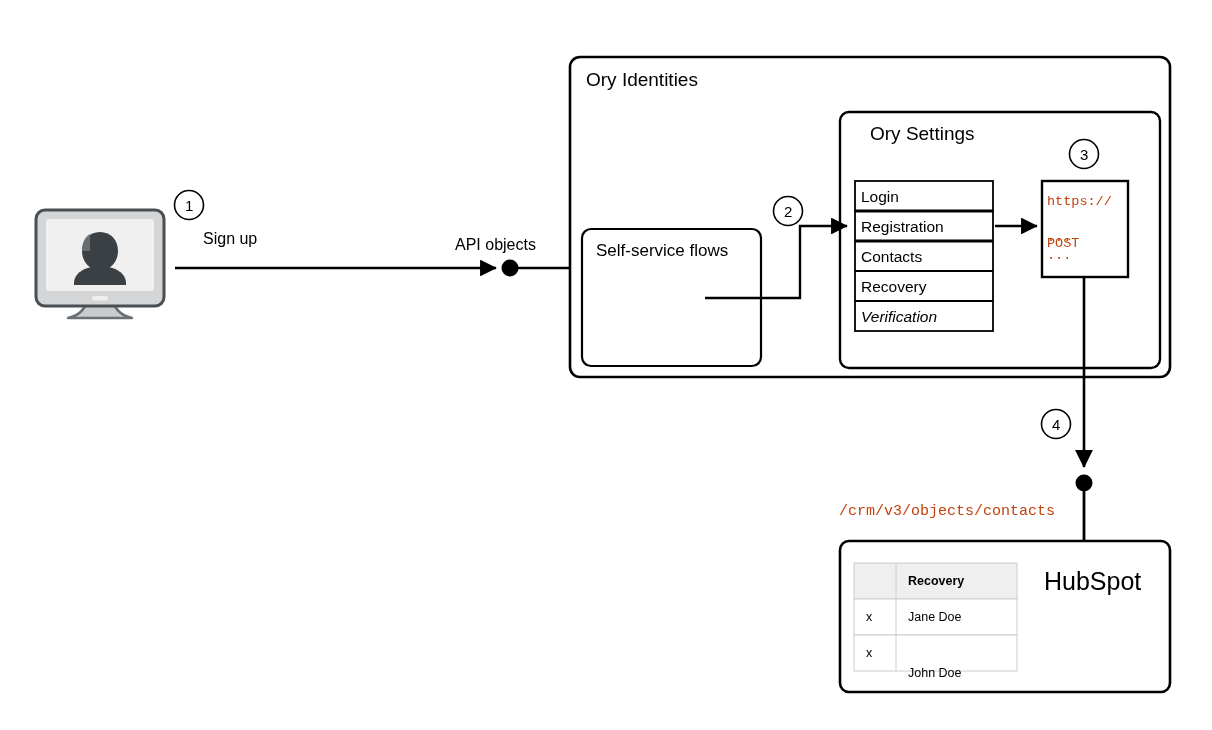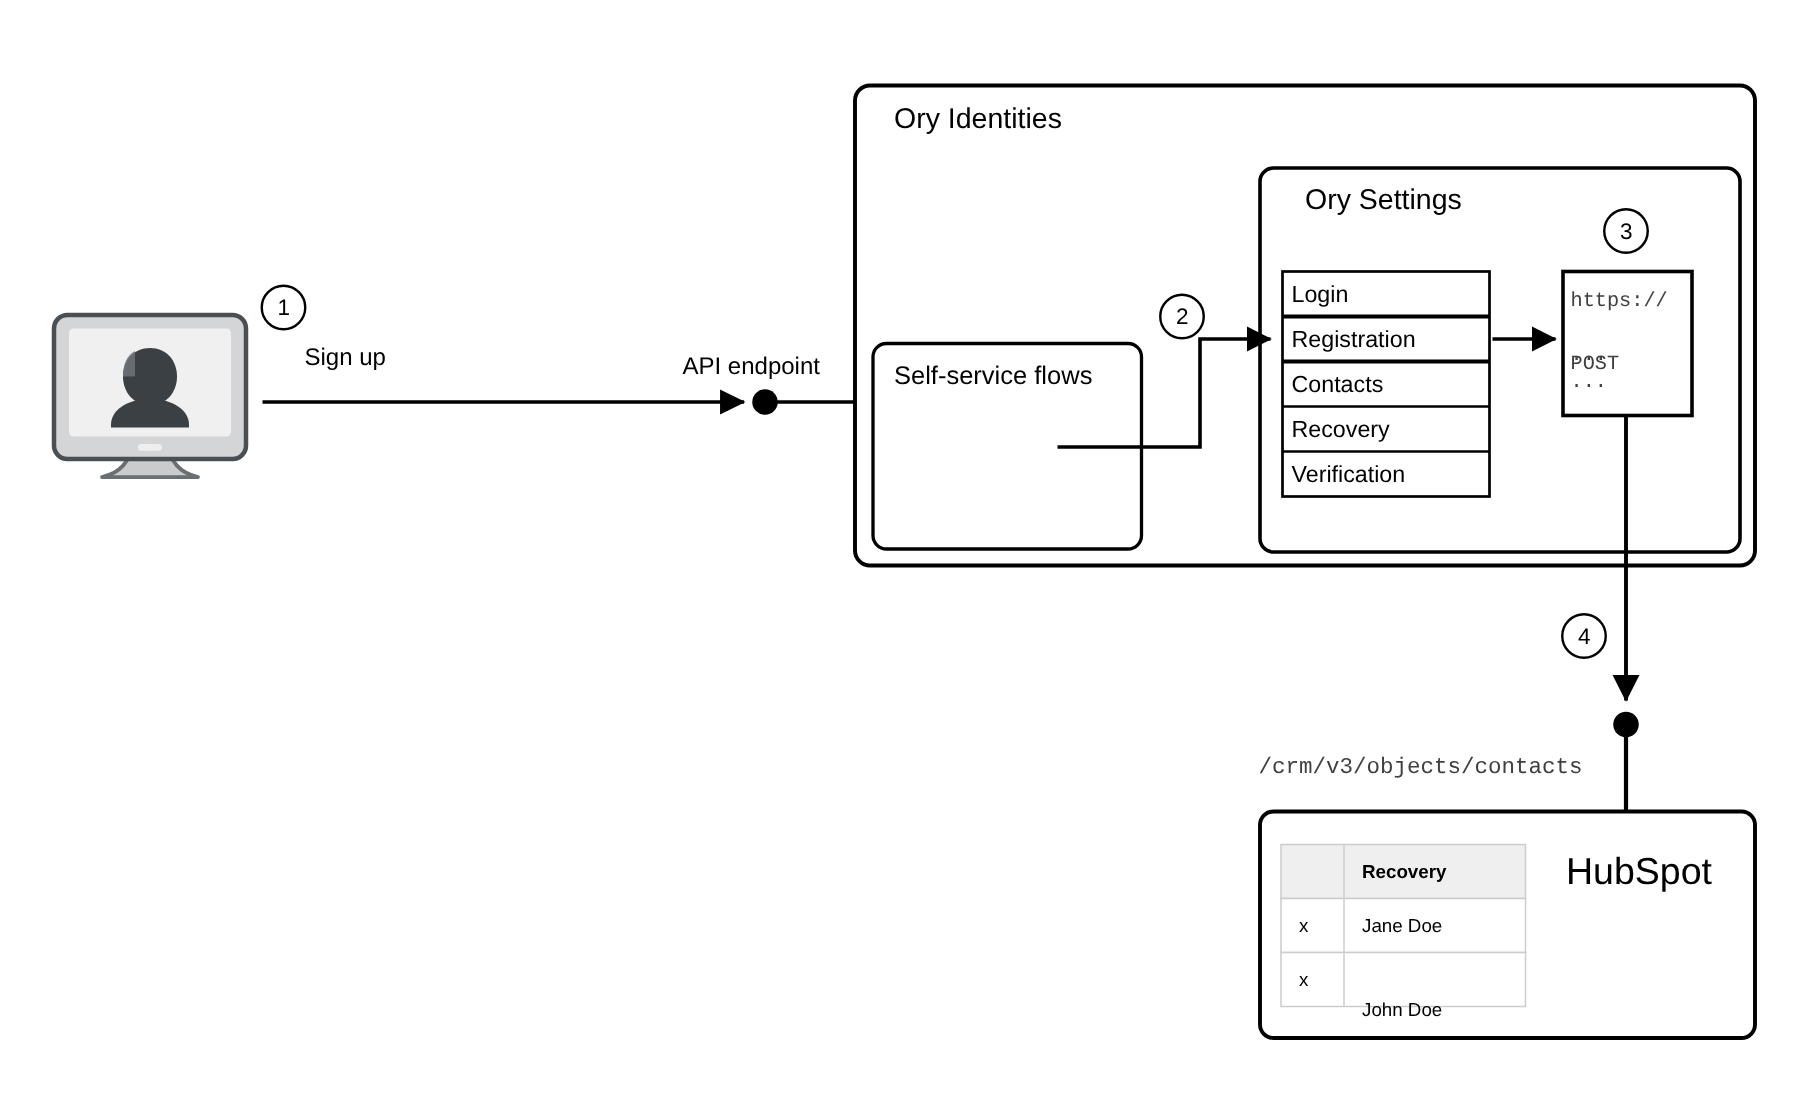--- a/index.html
+++ b/index.html
@@ -22,21 +22,21 @@
   }
   .lbl {
     position: absolute;
     font-family: "Liberation Sans", sans-serif;
     color: #000000;
     white-space: nowrap;
     line-height: 1;
   }
   .mono {
     font-family: "Liberation Mono", monospace;
-    color: #404040;
+    color: #c2410c;
     white-space: pre;
     line-height: 1.35;
   }
   .title-lg { font-size: 19px; }
   .title-md { font-size: 17px; }
   .flow-item { font-size: 15.5px; }
   .edge-lbl { font-size: 16px; }
   .num { font-size: 15px; }
   .tbl-hdr { font-size: 12.5px; font-weight: bold; }
   .tbl-cell { font-size: 12.5px; }
@@ -120,33 +120,33 @@
   </g>
 </svg>
 
 <div class="lbl num" style="left:185px; top:198px;">1</div>
 <div class="lbl num" style="left:784px; top:204px;">2</div>
 <div class="lbl num" style="left:1080px; top:147px;">3</div>
 <div class="lbl num" style="left:1052px; top:417px;">4</div>
 
 <div class="lbl edge-lbl" style="left:203px; top:231px;">Sign up</div>
 
-<div class="lbl edge-lbl" style="left:455px; top:237px;">API endpoint</div>
+<div class="lbl edge-lbl" style="left:455px; top:237px;">API objects</div>
 
-<div class="lbl title-lg" style="left:586px; top:70px;margin-left:10px;">Ory Identities</div>
+<div class="lbl title-lg" style="left:586px; top:70px;">Ory Identities</div>
 
 <div class="lbl title-md" style="left:596px; top:242px;">Self-service flows</div>
 
 <div class="lbl title-lg" style="left:870px; top:124px;">Ory Settings</div>
 
 <div class="lbl flow-item" style="left:861px; top:189px;">Login</div>
 <div class="lbl flow-item" style="left:861px; top:219px;">Registration</div>
 <div class="lbl flow-item" style="left:861px; top:249px;">Contacts</div>
 <div class="lbl flow-item" style="left:861px; top:279px;">Recovery</div>
-<div class="lbl flow-item" style="left:861px; top:309px;">Verification</div>
+<div class="lbl flow-item" style="left:861px; top:309px;font-style:italic;">Verification</div>
 
 <div class="lbl mono" style="left:1047px; top:193px; font-size:13.5px;">https://</div>
 <div class="lbl mono" style="left:1047px; top:211px; font-size:13.5px;margin-top:24px;">POST</div>
 <div class="lbl mono" style="left:1047px; top:229px; font-size:13.5px;">...</div>
 <div class="lbl mono" style="left:1047px; top:247px; font-size:13.5px;">...</div>
 
 <div class="lbl mono" style="left:839px; top:502px; font-size:15px;">/crm/v3/objects/contacts</div>
 
 <div class="lbl hubspot-lbl" style="left:1044px; top:569px;">HubSpot</div>
 

